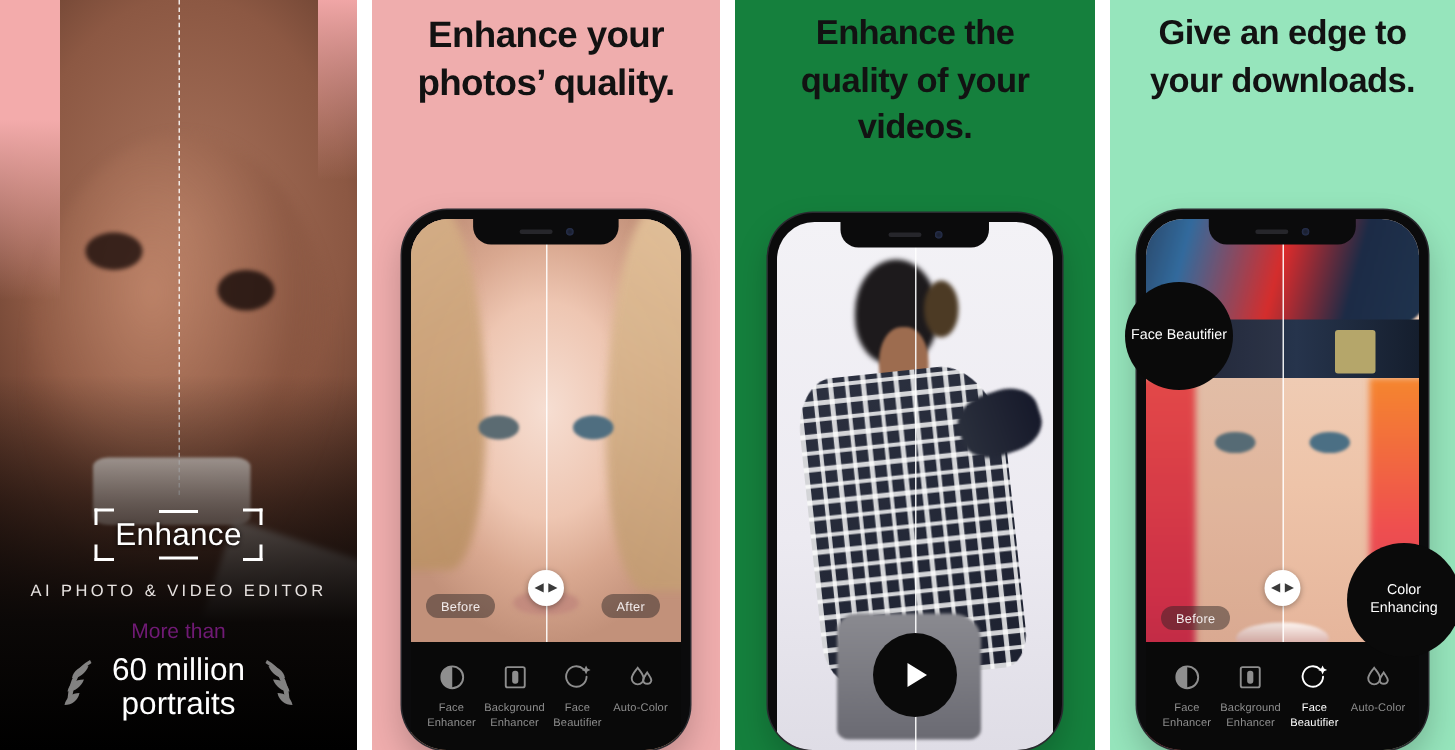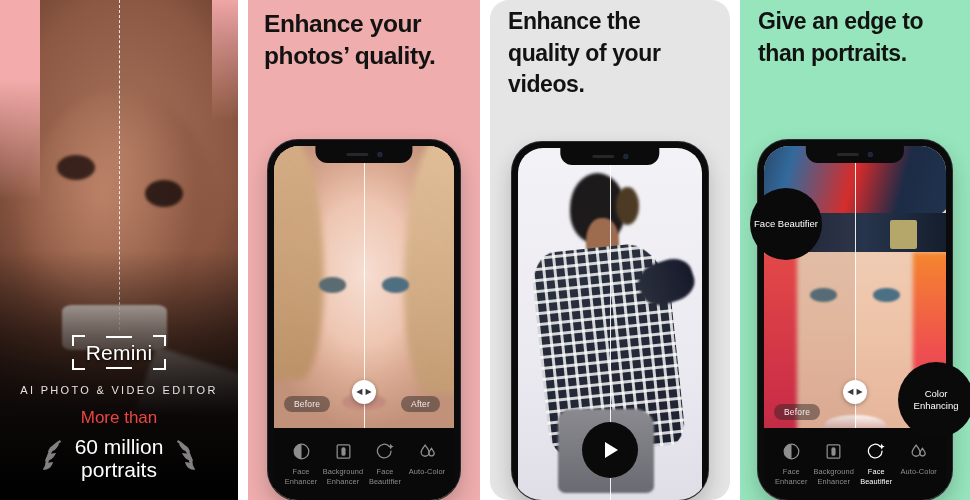--- a/index.html
+++ b/index.html
@@ -4,21 +4,21 @@
 <style>
   * { margin:0; padding:0; box-sizing:border-box; }
   html,body{ width:970px; height:500px; overflow:hidden; background:#fff;
     font-family:"Liberation Sans", sans-serif; }
 
   .gallery{ width:970px; height:500px; display:flex; gap:10px; background:#ffffff; }
 
   .panel{ position:relative; overflow:hidden; flex:0 0 auto; }
   .p1{ width:238px; height:500px; }
   .p2{ width:232px; height:500px; background:#efadad; }
-  .p3{ width:240px; height:500px; background:#e5e5e5;border-radius:19px; }
+  .p3{ width:240px; height:500px; background:#15803d; }
   .p4{ width:230px; height:500px; background:#96e5bc; }
 
   
   .hero-photo{
     position:absolute; inset:0;
     background:
       radial-gradient(ellipse 120% 80% at 52% 30%, #a8735c 0%, #8c5843 38%, #5b3628 62%, #2a1812 84%, #130b08 100%),
       linear-gradient(180deg,#f2a9a9 0%, #f2a9a9 5%, #b98268 16%, #5e3729 55%, #120a07 100%);
   }
   .hero-pinkL{ position:absolute; left:0; top:0; width:40px; height:200px;
@@ -54,27 +54,27 @@
   .logo-wrap .brk.tr{ right:2px; top:0;     border-right:2px solid #fff; border-top:2px solid #fff; }
   .logo-wrap .brk.bl{ left:2px;  bottom:0;  border-left:2px solid #fff; border-bottom:2px solid #fff; }
   .logo-wrap .brk.br{ right:2px; bottom:0;  border-right:2px solid #fff; border-bottom:2px solid #fff; }
   .logo-wrap .bar{ position:absolute; top:1px; left:50%; transform:translateX(-50%);
     width:26px; height:2px; background:#fff; }
   .logo-wrap .bar2{ position:absolute; bottom:1px; left:50%; transform:translateX(-50%);
     width:26px; height:2px; background:#fff; }
   .logo-text{ font-size:21px; font-weight:400; letter-spacing:.2px; line-height:1;
     position:relative; z-index:2; text-shadow:0 1px 3px rgba(0,0,0,.8); }
   .tagline{ font-size:11px; letter-spacing:2.3px; color:#e7e2e0; margin-bottom:12px; }
-  .more-than{ font-size:17px; color:#ef4444; margin-bottom:7px; }
+  .more-than{ font-size:14px; color:#701a75; margin-bottom:7px; }
   .dl-row{ display:flex; align-items:center; justify-content:center; gap:10px; }
   .dl-text{ font-size:21px; line-height:1.12; color:#fff; font-weight:400; }
   .laurel{ flex:0 0 auto; opacity:.62; }
 
   
-  .headline{ color:#121212; font-weight:700; letter-spacing:-.4px; }
+  .headline{ color:#121212; font-weight:700; letter-spacing:-.4px;text-align:center; }
   .p2 .headline{ padding:8px 16px 0; font-size:24.5px; line-height:1.32; }
   .p3 .headline{ padding:6px 18px 0; font-size:23px;   line-height:1.38; }
   .p4 .headline{ padding:6px 18px 0; font-size:23px;   line-height:1.38; }
 
   
   .phone{ position:absolute; border-radius:30px; background:#0b0b0c;
     box-shadow:0 0 0 1px #2b2b30, 0 10px 22px rgba(0,0,0,.22); overflow:hidden; }
   .phone-screen{ position:absolute; inset:6px 6px 0 6px; border-radius:25px 25px 0 0;
     overflow:hidden; background:#111; }
   .notch{ position:absolute; top:0; left:50%; transform:translateX(-50%);
@@ -193,21 +193,21 @@
     <div class="hero-fade"></div>
 
     <div class="hero-lock">
       <div class="logo-wrap">
         <span class="brk tl"></span>
         <span class="brk tr"></span>
         <span class="brk bl"></span>
         <span class="brk br"></span>
         <span class="bar"></span>
         <span class="bar2"></span>
-        <div class="logo-text">Remini</div>
+        <div class="logo-text">Enhance</div>
       </div>
       <div class="tagline">AI PHOTO &amp; VIDEO EDITOR</div>
       <div class="more-than">More than</div>
       <div class="dl-row">
         <svg class="laurel" width="26" height="44" viewBox="0 0 26 44">
           <g fill="#cfcfcf">
             <path d="M21 4 C12 9 7 17 6 30 L9 31 C10 19 14 11 22 6 Z"></path>
             <path d="M20 8 C14 8 10 11 9 16 C14 16 18 13 20 8 Z"></path>
             <path d="M17 17 C11 17 7 20 6 25 C11 25 15 22 17 17 Z"></path>
             <path d="M14 26 C9 26 5 29 4 34 C9 34 13 31 14 26 Z"></path>
@@ -319,21 +319,21 @@
         <div class="split"></div>
 
         <div class="playbtn">
           <span class="tri"></span>
         </div>
       </div>
     </div>
   </div>
 
   <div class="panel p4">
-    <div class="headline">Give an edge to than portraits.</div>
+    <div class="headline">Give an edge to your downloads.</div>
 
     <div class="phone" style="left:18px; top:140px; width:194px; height:360px;">
       <div class="phone-screen">
         <div class="notch">
           <span class="spk"></span>
           <span class="cam"></span>
         </div>
 
         <div class="photo ph-girl">
           <div class="hairL"></div>

